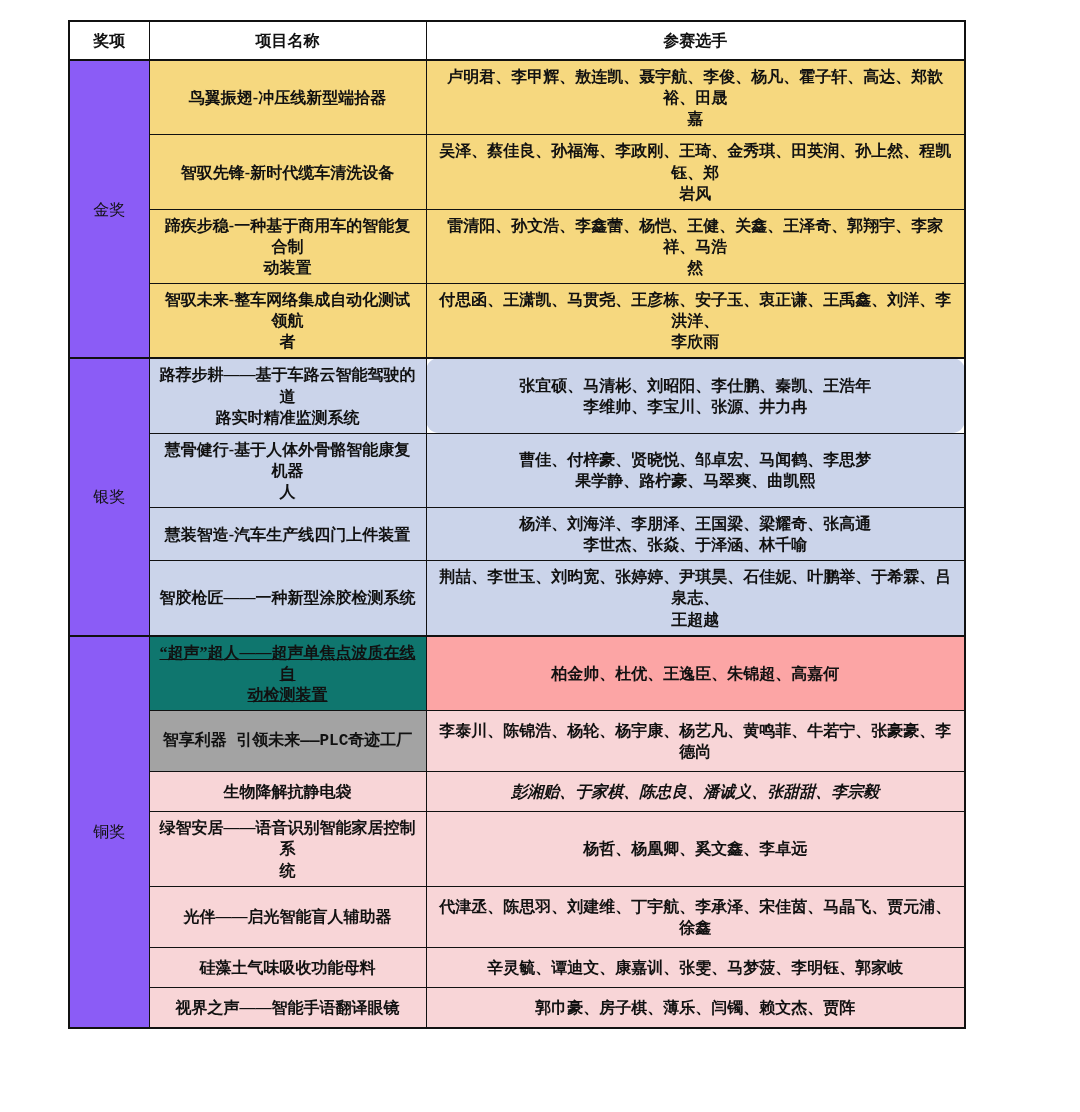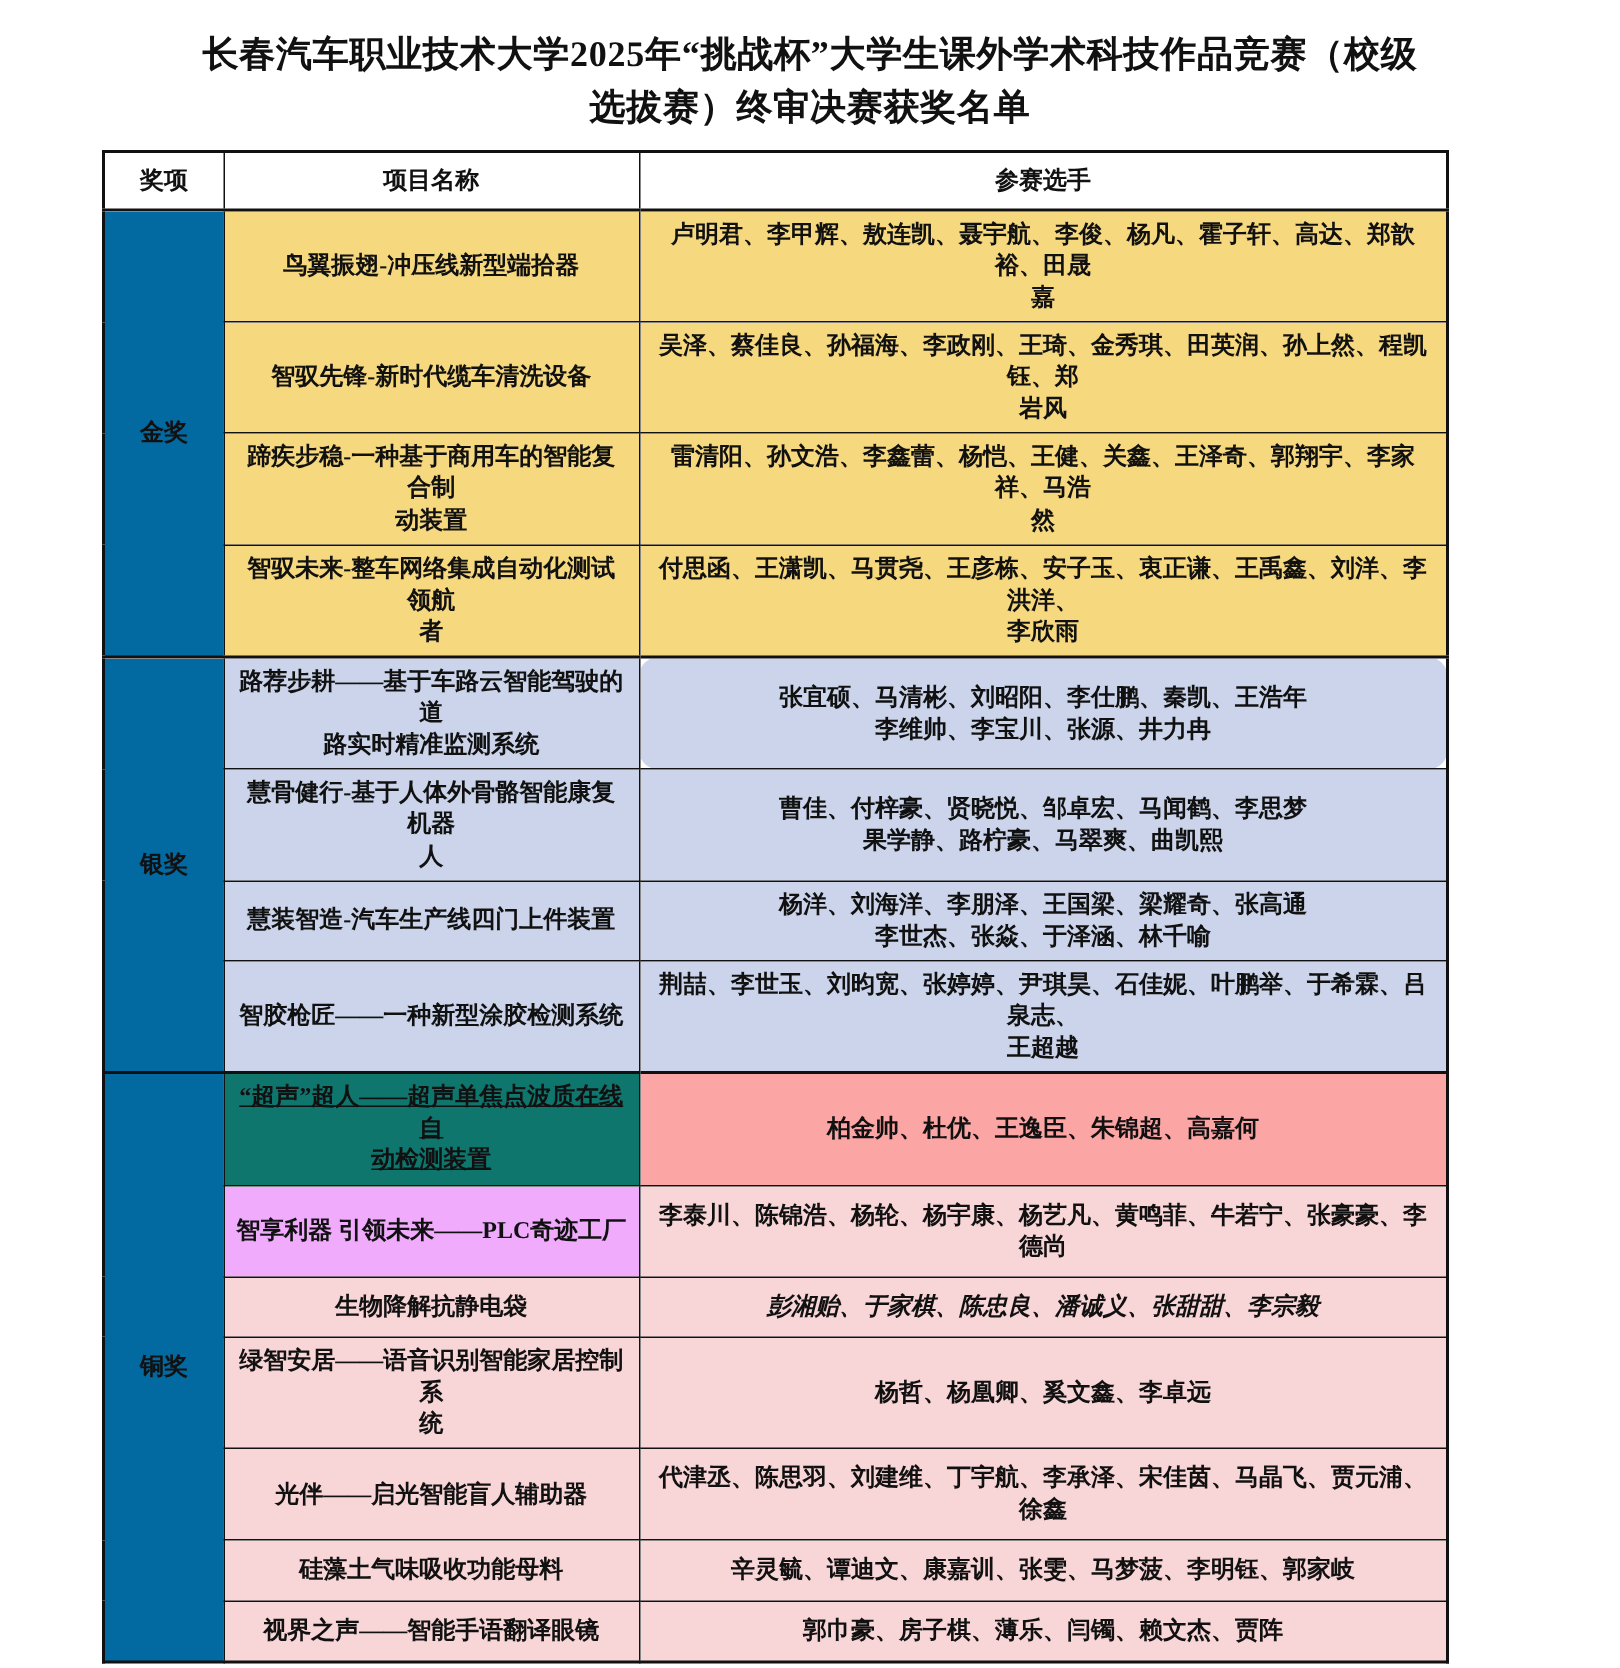--- a/index.html
+++ b/index.html
@@ -51,22 +51,22 @@
     line-height: 1.32;
     overflow: hidden;
   }
   table.awards thead th {
     background: #ffffff;
     font-weight: 700;
     padding: 8px 6px;
     border-bottom: 2.5px solid #111111;
   }
   table.awards td.award {
-    background: #0369a1;
-    font-weight: 700;
+    background: #8b5cf6;
+    font-weight: 400;
   }
   table.awards td.project {
     font-weight: 700;
   }
   table.awards td.players {
     font-weight: 600;
   }
   table.awards tr.group-start td {
     border-top: 2.5px solid #111111;
   }
@@ -76,22 +76,20 @@
   }
   col.c-award   { width: 80px; }
   col.c-project { width: 277px; }
   col.c-players { width: 539px; }
 </style>
 </head>
 <body>
 
 <div class="page">
 
-  <h1 class="doc-title">长春汽车职业技术大学2025年“挑战杯”大学生课外学术科技作品竞赛（校级
-选拔赛）终审决赛获奖名单</h1>
 
   <table class="awards">
     <colgroup>
         <col class="c-award">
         <col class="c-project">
         <col class="c-players">
       </colgroup>
     <thead>
       <tr>
         <th>奖项</th>
@@ -146,21 +144,21 @@
           <td class="players" style="background: rgb(203, 212, 234);">荆喆、李世玉、刘昀宽、张婷婷、尹琪昊、石佳妮、叶鹏举、于希霖、吕泉志、
 王超越</td>
         </tr>
         <tr class="group-start">
           <td class="award" rowspan="7">铜奖</td>
           <td class="project" style="background: #0f766e; text-decoration: underline;">“超声”超人——超声单焦点波质在线自
 动检测装置</td>
           <td class="players" style="background: #fca5a5;">柏金帅、杜优、王逸臣、朱锦超、高嘉何</td>
         </tr>
         <tr>
-          <td class="project tall" style="background: #f0abfc;">智享利器 引领未来——PLC奇迹工厂</td>
+          <td class="project tall" style="background: #a3a3a3; font-family: Liberation Mono, monospace;">智享利器 引领未来——PLC奇迹工厂</td>
           <td class="players tall" style="background: rgb(248, 213, 215);">李泰川、陈锦浩、杨轮、杨宇康、杨艺凡、黄鸣菲、牛若宁、张豪豪、李德尚</td>
         </tr>
         <tr>
           <td class="project tall" style="background: rgb(248, 213, 215);">生物降解抗静电袋</td>
           <td class="players tall" style="background: rgb(248, 213, 215); font-style: italic;">彭湘贻、于家棋、陈忠良、潘诚义、张甜甜、李宗毅</td>
         </tr>
         <tr>
           <td class="project" style="background: rgb(248, 213, 215);">绿智安居——语音识别智能家居控制系
 统</td>
           <td class="players" style="background: rgb(248, 213, 215);">杨哲、杨凰卿、奚文鑫、李卓远</td>

